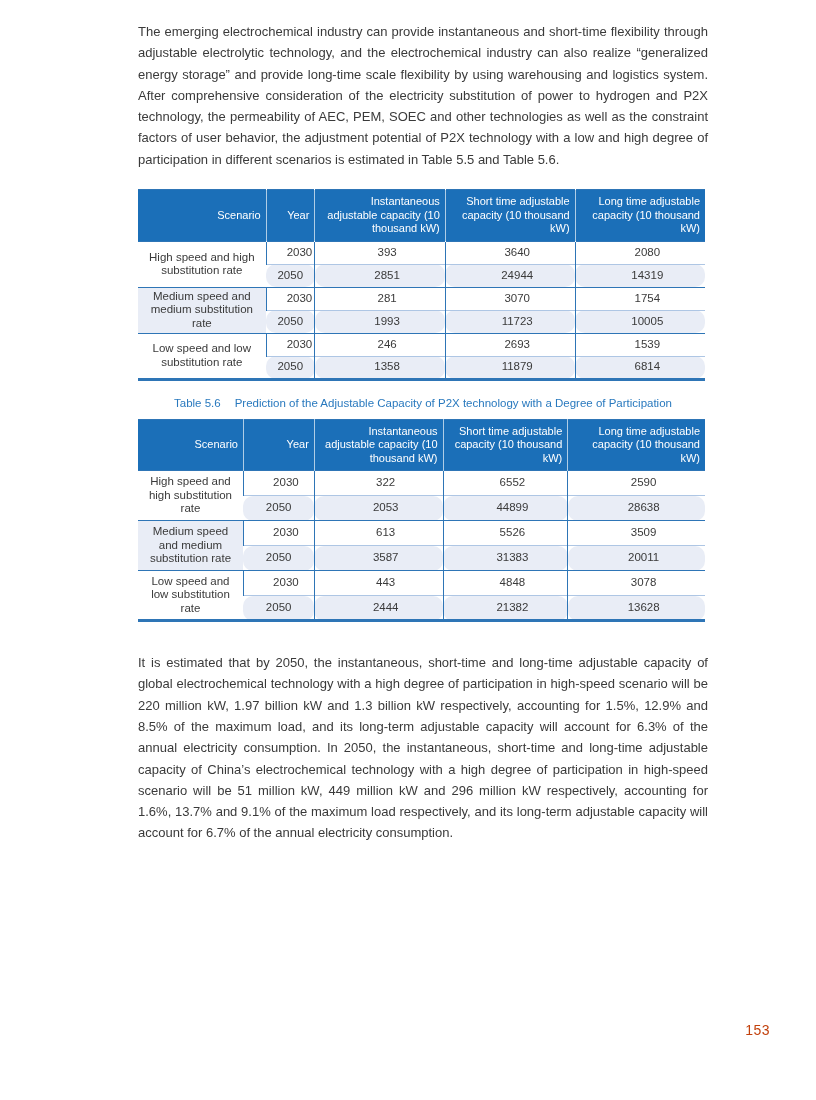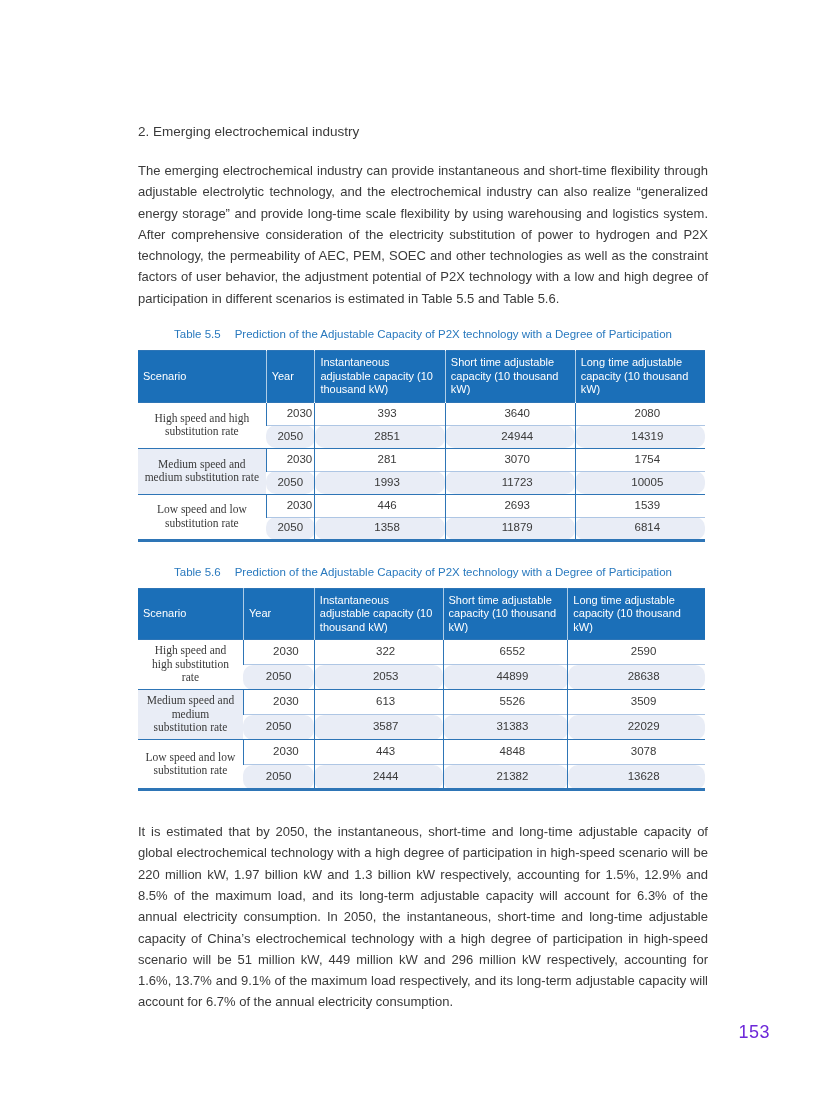--- a/index.html
+++ b/index.html
@@ -28,21 +28,21 @@
   }
   .para {
     margin-top: 21px;
     font-size: 13px;
     line-height: 21.3px;
     text-align: justify;
     color: var(--text, #3a3a3a);
   }
   .para.second { margin-top: 30px; }
   .table-block { margin-top: 19px; }
-  .table-block + .table-block { margin-top: 24px; }
+  .table-block + .table-block { margin-top: 16px; }
   .caption {
     text-align: center;
     font-size: 11.5px;
     color: var(--caption, #2979BE);
     margin-bottom: 10px;
     white-space: nowrap;
   }
   .cap-label { margin-right: 14px; }
   table.data-table {
     width: 567px;
@@ -50,65 +50,61 @@
     table-layout: fixed;
     border-top: 1.5px solid var(--border, #2E75B6);
     border-bottom: 3px solid var(--border, #2E75B6);
   }
   table.data-table th {
     background: var(--header-bg, #1B6FB8);
     color: #ffffff;
     font-weight: normal;
     font-size: 11px;
     line-height: 13.5px;
-    text-align: left;
+    text-align: right;
     vertical-align: middle;
     padding: 5px 5px;
     height: 49px;
   }
   table.data-table th + th { border-left: 1px solid rgba(255,255,255,0.65); }
   table.data-table td {
     font-size: 11.5px;
     line-height: 13.5px;
     text-align: center;
     vertical-align: middle;
     padding: 1px 6px;
     height: 23px;
     color: var(--text, #3a3a3a);
   }
   table.t56 td { height: 25px; }
   table.data-table td + td { border-left: 1px solid var(--border, #2E75B6); padding-left: 20px; }
-  table.data-table td.scenario { border-left: none; font-family: Liberation Serif, serif; }
+  table.data-table td.scenario { border-left: none; }
   table.data-table tr.group-start td { border-top: 1px solid var(--border, #2E75B6); }
   table.data-table tr.group-inner td { border-top: 1px solid var(--inner-line, #AEC6E4); }
   table.data-table tr.shaded td { background: var(--row-shaded, #E9EDF6); border-radius: 10px; }
   table.data-table td.scenario.shaded-cell { background: var(--row-shaded, #E9EDF6) !important; }
   .page-number {
     position: absolute;
     top: 1022px;
     right: 46px;
-    font-size: 18px;
+    font-size: 14px;
     letter-spacing: 0.5px;
-    color: #6d28d9;
+    color: #c2410c;
   }
 </style>
 </head>
 <body>
 
 <div class="page">
   <div class="content">
 
-    <div class="heading">2. Emerging electrochemical industry</div>
 
     <p class="para">The emerging electrochemical industry can provide instantaneous and short-time flexibility through adjustable electrolytic technology, and the electrochemical industry can also realize “generalized energy storage” and provide long-time scale flexibility by using warehousing and logistics system. After comprehensive consideration of the electricity substitution of power to hydrogen and P2X technology, the permeability of AEC, PEM, SOEC and other technologies as well as the constraint factors of user behavior, the adjustment potential of P2X technology with a low and high degree of participation in different scenarios is estimated in Table 5.5 and Table 5.6.</p>
 
     <section class="table-block">
-      <div class="caption">
-        <span class="cap-label">Table 5.5</span><span class="cap-text">Prediction of the Adjustable Capacity of P2X technology with a Degree of Participation</span>
-      </div>
       <table class="data-table t55" data-table="0">
         <colgroup>
           <col style="width:22.6%">
             <col style="width:8.6%">
             <col style="width:23.0%">
             <col style="width:22.9%">
             <col style="width:22.9%">
         </colgroup>
         <thead>
             <tr>
@@ -142,21 +138,21 @@
             </tr>
             <tr class="group-inner shaded">
               <td>2050</td>
               <td>1993</td>
               <td>11723</td>
               <td>10005</td>
             </tr>
             <tr class="group-start">
               <td rowspan="2" class="scenario">Low speed and low substitution rate</td>
               <td>2030</td>
-              <td>446</td>
+              <td>246</td>
               <td>2693</td>
               <td>1539</td>
             </tr>
             <tr class="group-inner shaded">
               <td>2050</td>
               <td>1358</td>
               <td>11879</td>
               <td>6814</td>
             </tr>
           </tbody>
@@ -202,21 +198,21 @@
               <td rowspan="2" class="scenario shaded-cell">Medium speed and medium substitution rate</td>
               <td>2030</td>
               <td>613</td>
               <td>5526</td>
               <td>3509</td>
             </tr>
             <tr class="group-inner shaded">
               <td>2050</td>
               <td>3587</td>
               <td>31383</td>
-              <td>22029</td>
+              <td>20011</td>
             </tr>
             <tr class="group-start">
               <td rowspan="2" class="scenario">Low speed and low substitution rate</td>
               <td>2030</td>
               <td>443</td>
               <td>4848</td>
               <td>3078</td>
             </tr>
             <tr class="group-inner shaded">
               <td>2050</td>

